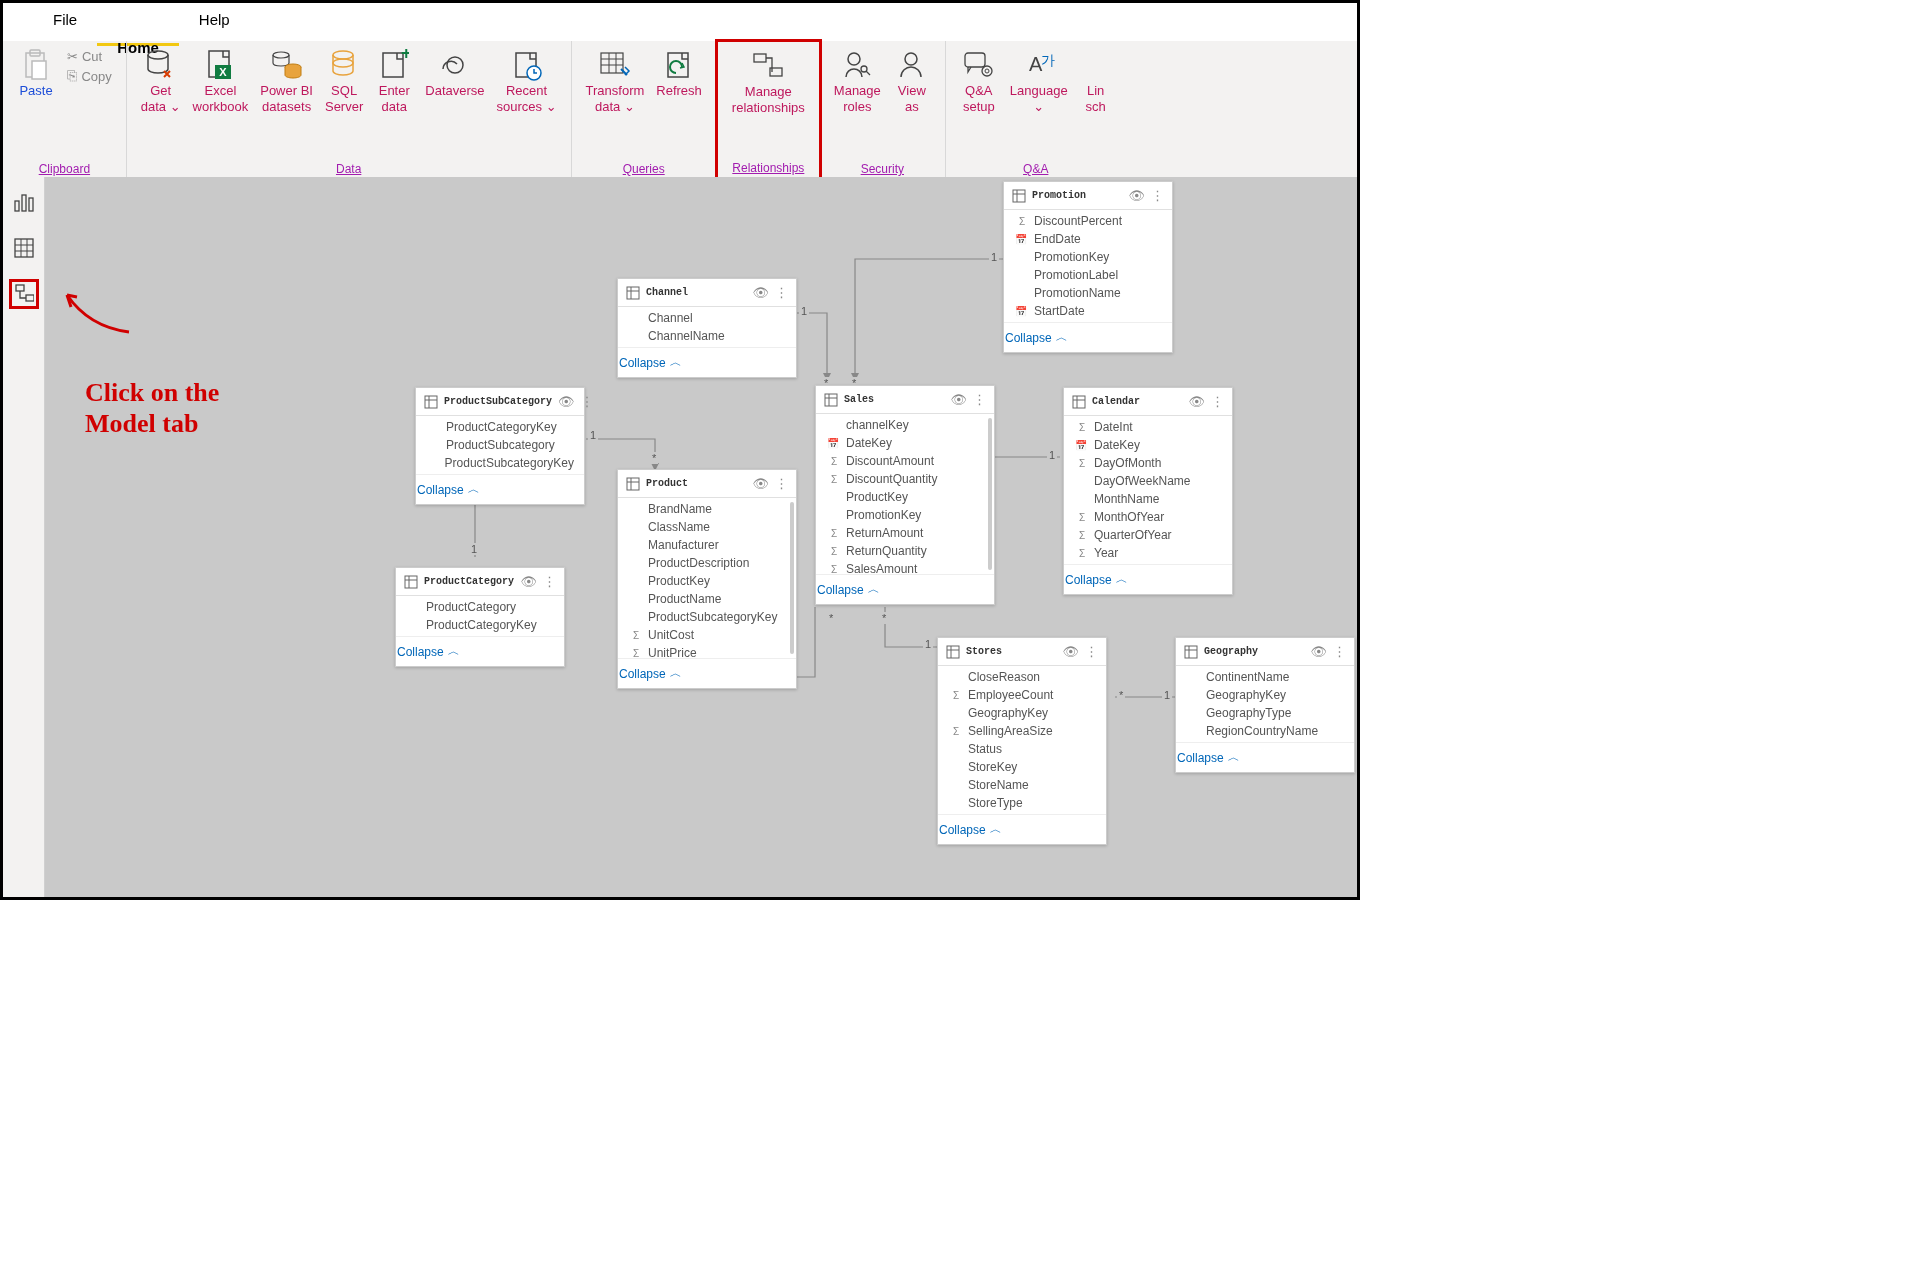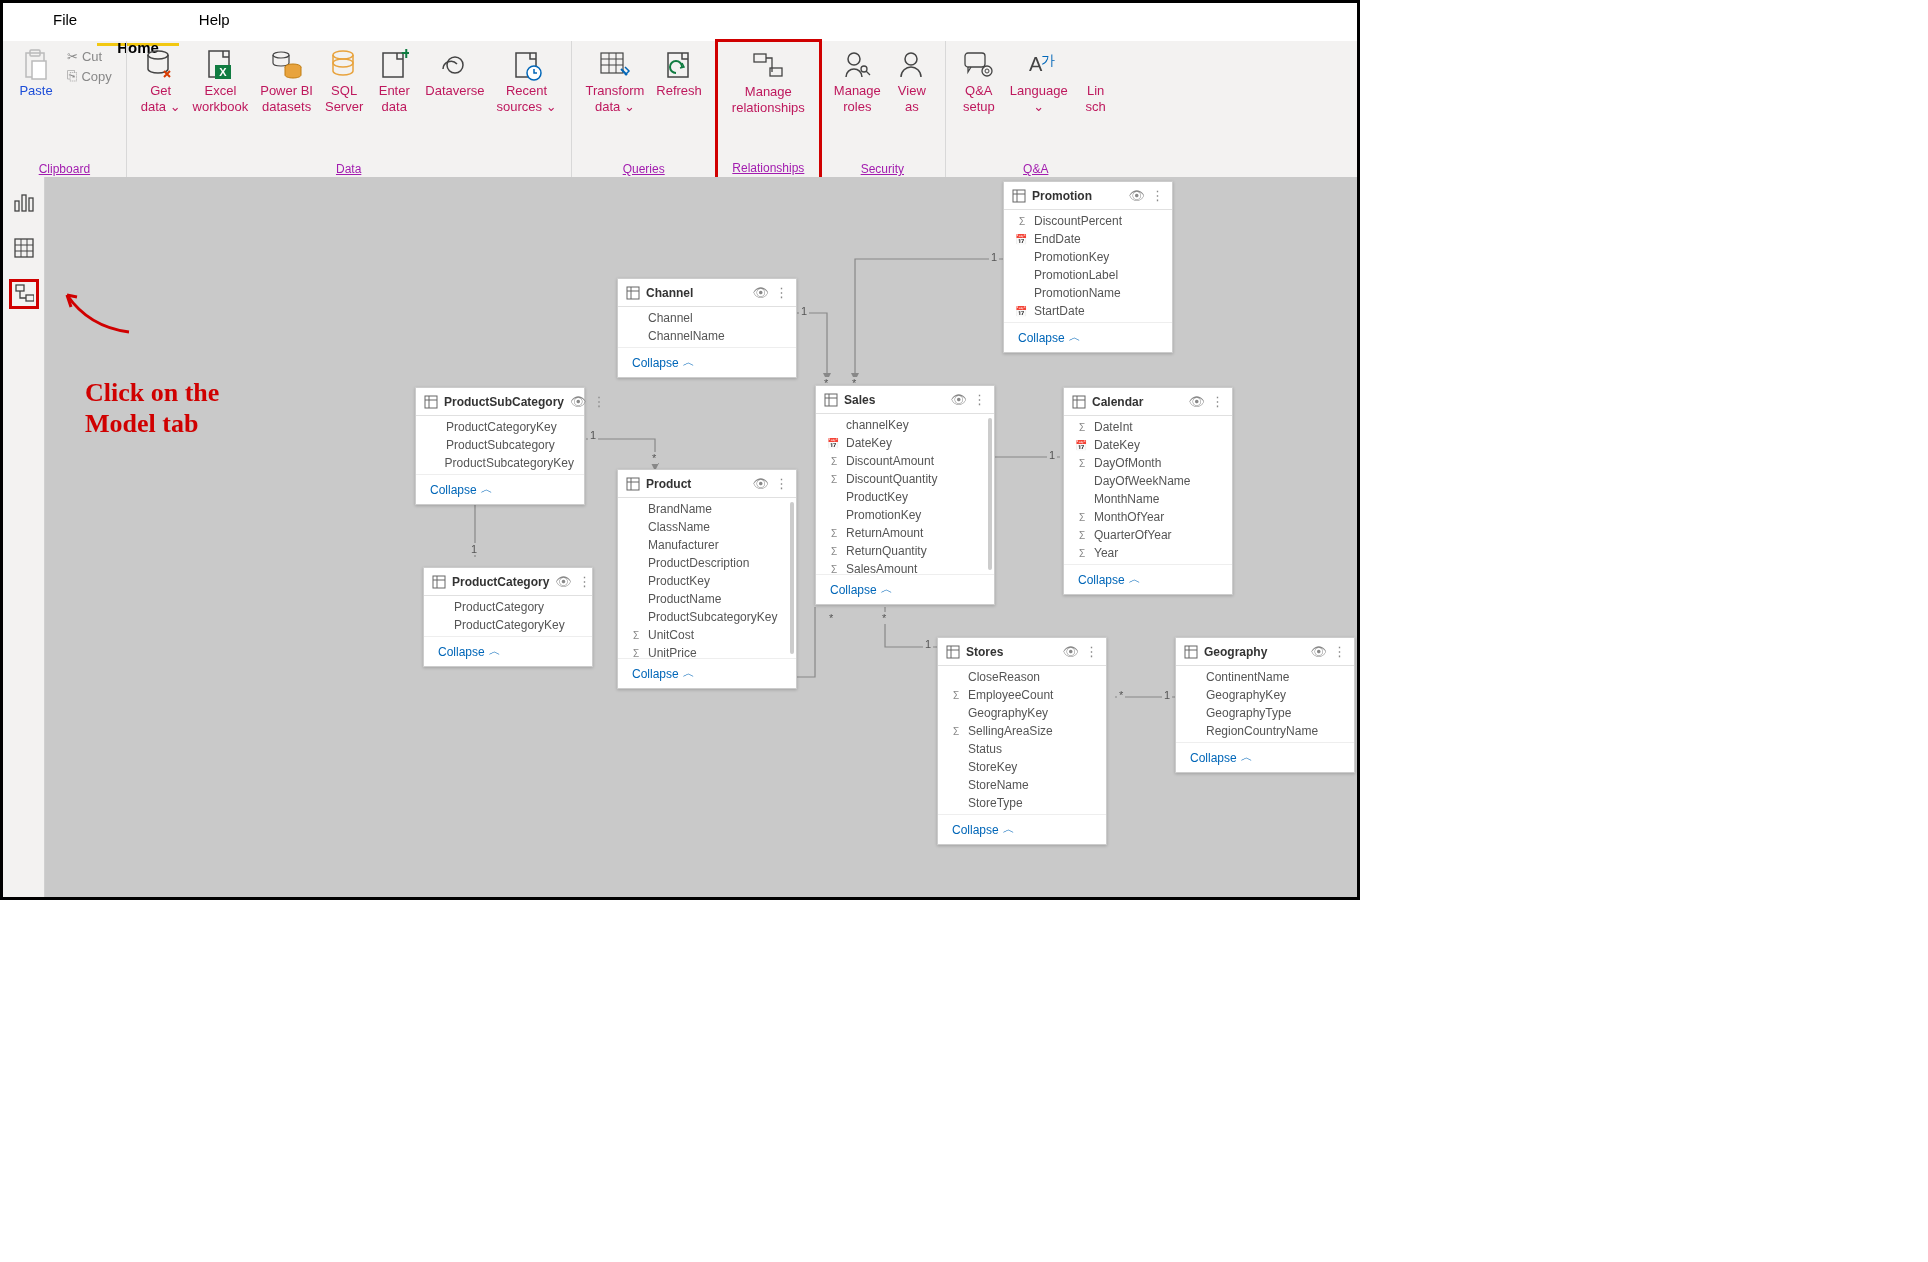--- a/index.html
+++ b/index.html
@@ -31,27 +31,27 @@
 
 .canvas { position: absolute; left: 42px; top: 174px; right: 0; bottom: 0; background: #c9c9c9; overflow: hidden; }
 
 
 .annotation { position:absolute; color:#d00000; font-family:"Comic Sans MS","Segoe Script",cursive; font-size:26px; font-weight:bold; line-height:1.2; }
 .arrow { position:absolute; }
 
 
 .tcard { position:absolute; background:#fff; border:1px solid #ccc; box-shadow:0 1px 3px rgba(0,0,0,.2); font-size:12px; color:#333; }
 .tcard-header { display:flex; align-items:center; padding:6px 8px; border-bottom:1px solid #e0e0e0; gap:6px; }
-.tcard-header .title { flex:1; font-weight:600; font-size:12px; }
+.tcard-header .title { flex:1; font-weight:600; font-size:10px;font-family:Liberation Mono, monospace; }
 .tcard-header .eye, .tcard-header .menu { color:#888; cursor:pointer; font-size:13px; }
 .tcard-fields { padding: 2px 0; max-height: 160px; overflow:hidden; position:relative; }
 .tcard-fields.scrollable::after { content:""; position:absolute; right:2px; top:4px; bottom:4px; width:4px; background:#ccc; border-radius:2px; }
 .tcard-field { display:flex; align-items:center; gap:6px; padding:2px 10px 2px 12px; color:#555; }
 .tcard-field .ficon { width:12px; height:12px; display:flex; align-items:center; justify-content:center; color:#888; font-size:10px; }
-.tcard-collapse { padding:6px 14px; color:#0066b8; font-size:12px; cursor:pointer; border-top:1px solid #eee; display:flex; align-items:center; gap:4px; }
+.tcard-collapse { padding:6px 1px; color:#0066b8; font-size:12px; cursor:pointer; border-top:1px solid #eee; display:flex; align-items:center; gap:4px; }
 .rel-end { position:absolute; font-size:11px; color:#555; background:#c9c9c9; padding:0 2px; }
 
 svg { display:block; }
 </style>
 </head>
 <body>
 
 <div class="app">
 
   <div class="menubar">
@@ -455,21 +455,21 @@
           <div class="tcard-field">
             <span class="ficon"></span>
             <span>ProductSubcategoryKey</span>
           </div>
         </div>
         <div class="tcard-collapse">
           <span>Collapse</span> 
           <span>︿</span>
         </div>
       </div>
-    <div class="tcard" style="left:378px;top:390px;width:170px">
+    <div class="tcard" style="left:350px;top:390px;width:170px">
         <div class="tcard-header">
           <span>
             <svg width="14" height="14">
               <rect x="1" y="1" width="12" height="12" fill="none" stroke="#666"></rect>
               <line x1="1" y1="5" x2="13" y2="5" stroke="#666"></line>
               <line x1="5" y1="1" x2="5" y2="13" stroke="#666"></line>
             </svg>
           </span>
           <span class="title">ProductCategory</span>
           <span class="eye">👁</span>

